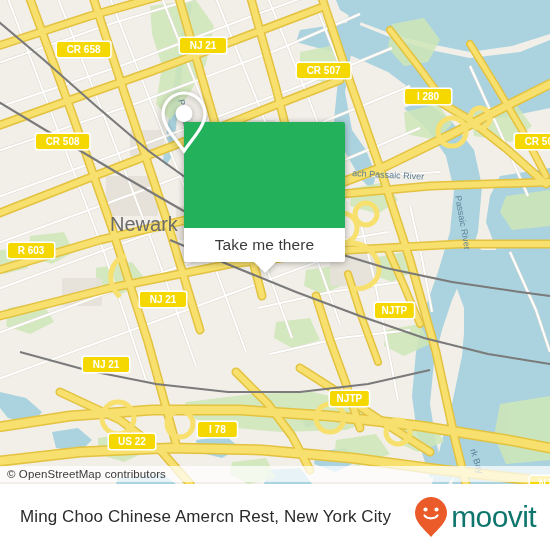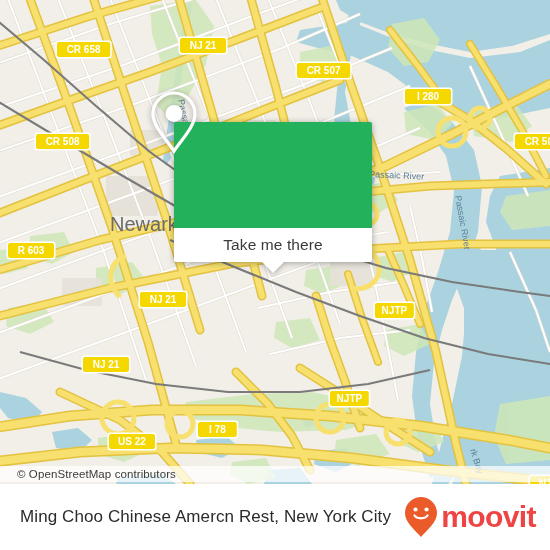--- a/index.html
+++ b/index.html
@@ -10,35 +10,35 @@
   #app{position:relative;width:550px;height:550px;overflow:hidden;background:#fff;}
 
   
   #map{position:absolute;left:0;top:0;width:550px;height:484px;overflow:hidden;
        background:#f2efe9;}
   #map svg{position:absolute;left:0;top:0;}
 
   
   #attrib{position:absolute;left:0;top:466px;width:550px;height:16px;
           background:rgba(255,255,255,.72);
-          font-size:11.5px;color:#3a3a3a;line-height:16px;padding-left:17px;
+          font-size:11.5px;color:#3a3a3a;line-height:16px;padding-left:7px;
           box-sizing:border-box;letter-spacing:.1px;}
 
   
   #footer{position:absolute;left:0;top:484px;width:550px;height:66px;
           background:#fff;}
   #footer-title{position:absolute;left:20px;top:0;height:66px;line-height:66px;
                 font-size:17px;color:#2b2b2b;letter-spacing:.1px;white-space:nowrap;}
   #logo{position:absolute;right:14px;top:0;height:66px;display:flex;
         align-items:center;gap:3px;}
-  #logo-word{font-size:30px;color:#ef4444;letter-spacing:-.6px;font-weight:700;
+  #logo-word{font-size:30px;color:#0f766e;letter-spacing:-.6px;font-weight:400;
              line-height:1;}
 
   
-  #popup{position:absolute;left:174px;top:122px;width:198px;
+  #popup{position:absolute;left:184px;top:122px;width:161px;
          filter:drop-shadow(0 1px 3px rgba(0,0,0,.33));}
   #popup-head{height:106px;border-radius:2px 2px 0 0;position:relative;}
   #popup-pin{position:absolute;left:50%;top:50%;transform:translate(-50%,-50%);}
   #popup-foot{height:34px;background:#fff;border-radius:0 0 2px 2px;
               display:flex;align-items:center;justify-content:center;position:relative;}
   #popup-cta{font-size:15.5px;color:#3a3a3a;letter-spacing:.1px;}
   #popup-tail{position:absolute;left:50%;top:100%;margin-left:-11px;
               width:0;height:0;border-left:11px solid transparent;
               border-right:11px solid transparent;border-top:11px solid #fff;}
 

